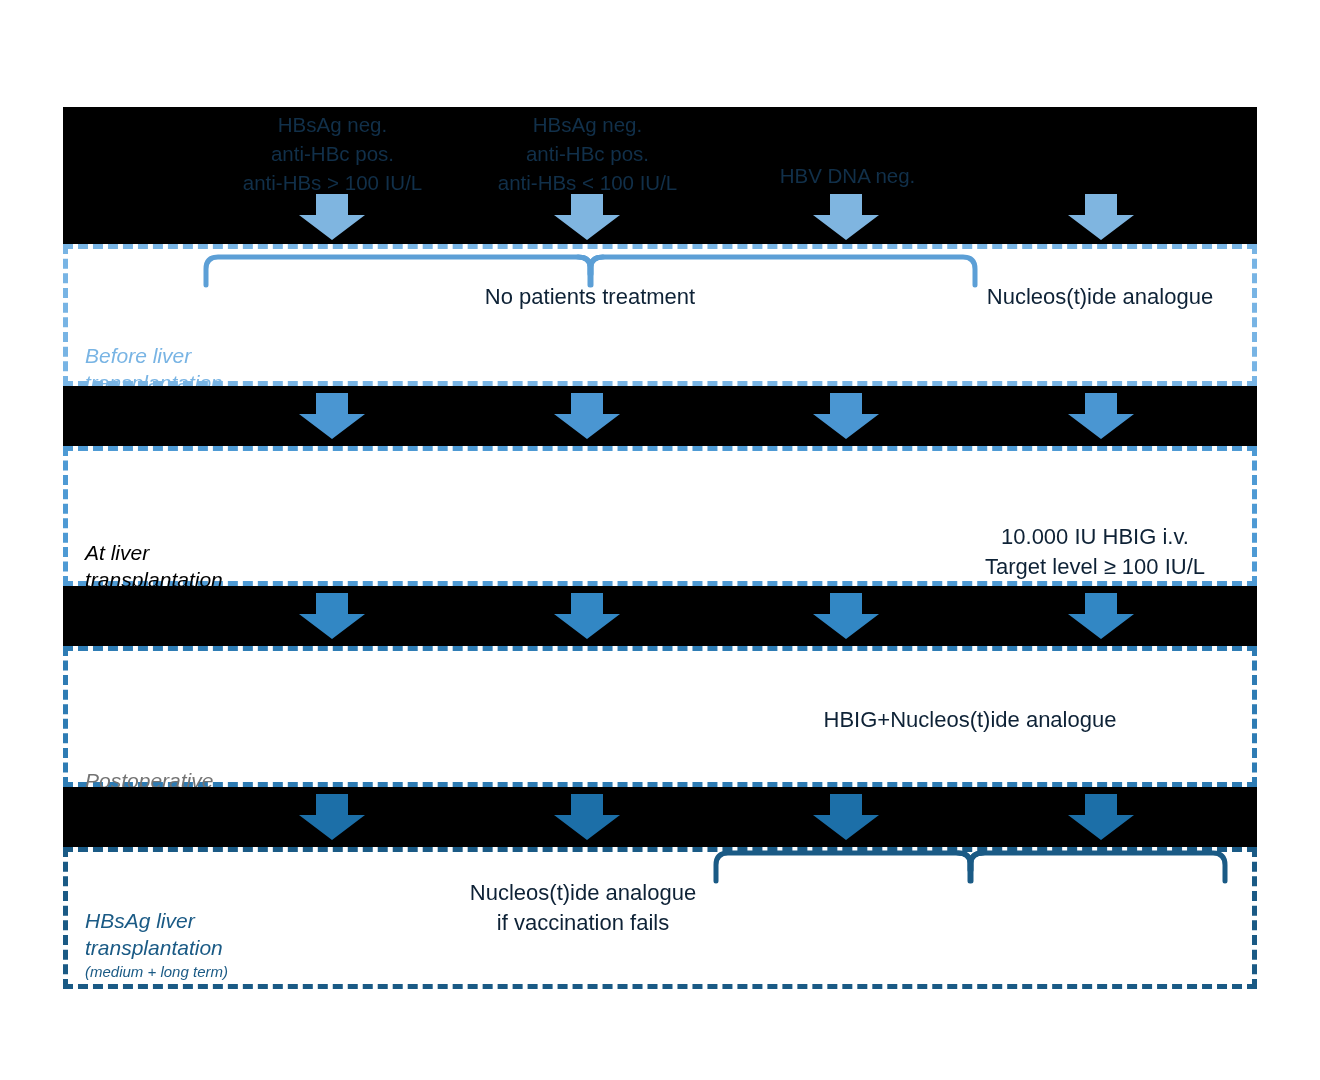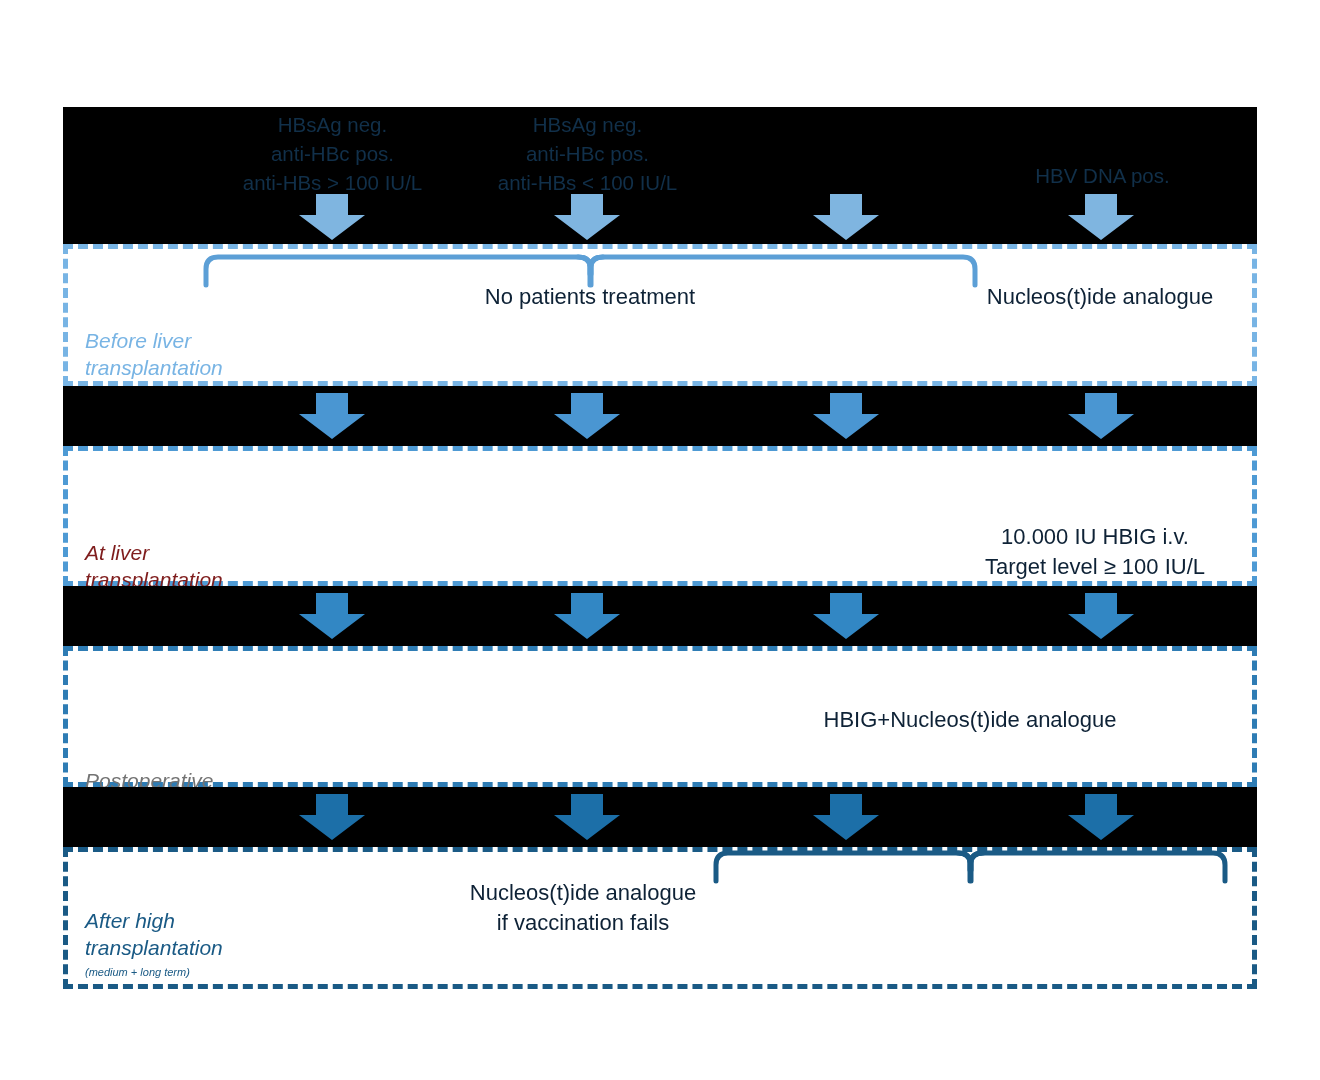--- a/index.html
+++ b/index.html
@@ -73,26 +73,26 @@
   
   .stage-label {
     position: absolute;
     font-style: italic;
     font-size: 21px;
     line-height: 27px;
     white-space: pre-line;
   }
   .stage-sub {
     display: block;
-    font-size: 11px;
+    font-size: 15px;
     line-height: 22px;
     font-style: italic;
   }
-  #stage-1 { left: 85px; top: 300px;  color: #78B4E4; font-style: italic; }
-  #stage-2 { left: 85px; top: 512px;  color: #7f1d1d; }
+  #stage-1 { left: 85px; top: 315px;  color: #78B4E4; font-style: italic; }
+  #stage-2 { left: 85px; top: 512px;  color: #000000; }
   #stage-3 { left: 85px; top: 740px;  color: #737373; }
   #stage-4 { left: 85px; top: 880px;  color: #1A5A85; }
 
   
   .body-text {
     position: absolute;
     text-align: center;
     color: #0E2236;
     font-size: 22px;
     line-height: 30px;
@@ -119,21 +119,21 @@
 <div id="diagram">
 
   <div class="black-bar" id="bar-header"></div>
 
   <div class="col-label" style="left:215px; top:110px; width:235px;">HBsAg neg.
 anti-HBc pos.
 anti-HBs &gt; 100 IU/L</div>
   <div class="col-label" style="left:470px; top:110px; width:235px;">HBsAg neg.
 anti-HBc pos.
 anti-HBs &lt; 100 IU/L</div>
-  <div class="col-label" style="left:985px; top:161px; width:235px;">HBV DNA pos.</div>
+  <div class="col-label" style="left:730px; top:161px; width:235px;">HBV DNA neg.</div>
 
   <div class="arrow" style="left:299px; top:194px;">
     <svg viewBox="0 0 66 46">
         <polygon points="17,0 49,0 49,21 66,21 33,46 0,21 17,21" fill="#7FB5E0"></polygon>
       </svg>
   </div>
   <div class="arrow" style="left:554px; top:194px;">
     <svg viewBox="0 0 66 46">
         <polygon points="17,0 49,0 49,21 66,21 33,46 0,21 17,21" fill="#7FB5E0"></polygon>
       </svg>
@@ -253,20 +253,20 @@
   <div class="panel" id="panel-4"></div>
 
   <div class="brace" id="brace-bottom">
     <svg viewBox="0 0 515 34" preserveAspectRatio="none">
       <path d="M3,31 L3,15 Q3,3 15,3 L245,3 Q257,3 257,13 L257,20 L258,20 L258,13 Q258,3 270,3 L500,3 Q512,3 512,15 L512,31" fill="none" stroke="#1A5A85" stroke-width="5" stroke-linecap="round" stroke-linejoin="round"></path>
       <path d="M245,3 Q257,3 257,13 L257,31 L258,31 L258,13 Q258,3 270,3" fill="none" stroke="#1A5A85" stroke-width="5" stroke-linecap="round" stroke-linejoin="round"></path>
     </svg>
   </div>
 
   <div class="stage-label" id="stage-4">
-    <span>After high
+    <span>HBsAg liver
 transplantation</span><span class="stage-sub">(medium + long term)</span>
   </div>
 
   <div class="body-text" id="txt-nuc-if-vacc">Nucleos(t)ide analogue
 if vaccination fails</div>
 
 </div>
 
 </body></html>

